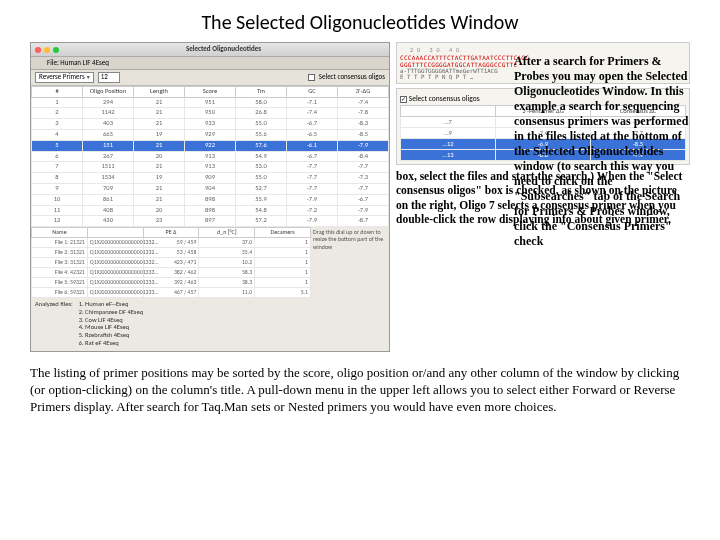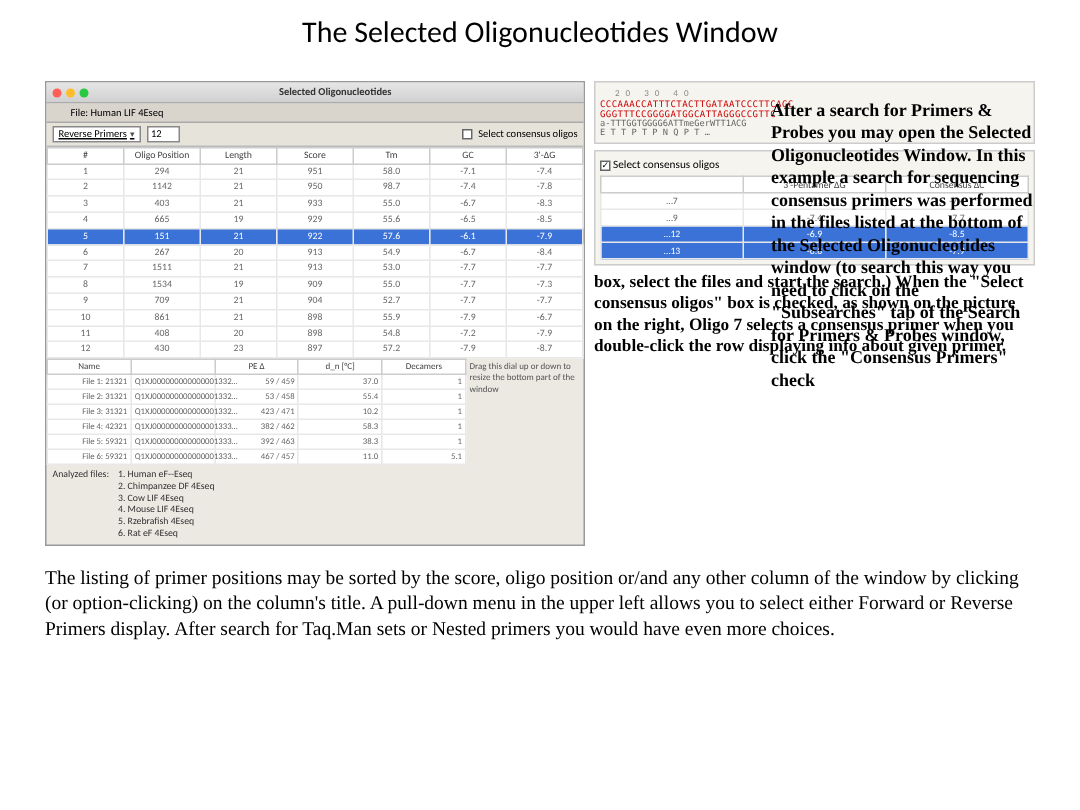--- a/index.html
+++ b/index.html
@@ -11,21 +11,21 @@
     width: 720px;
     height: 540px;
     overflow: hidden;
     font-size: 7.5px;
     color: #000;
   }
   h1 {
     text-align: center;
     font-size: 20px;
     font-weight: 400;
-    margin: 0 0 20px 0;
+    margin: 0 0 8px 0;
   }
   .row { display: flex; gap: 6px; }
   .left-col { width: 360px; }
   .right-col { flex: 1; position: relative; }
   .window {
     border: 1px solid #999;
     background: #ece9e3;
     font-size: 7px;
     line-height: 1.2;
   }
@@ -37,21 +37,21 @@
     padding: 0 4px;
     gap: 3px;
     color: #444;
     border-bottom: 1px solid #aaa;
   }
   .tl-dot { width:6px; height:6px; border-radius:50%; }
   .red{background:#ff5f57}.yel{background:#ffbd2e}.grn{background:#28c940}
   .titlebar-title { flex:1; text-align:center; font-weight:bold; color:#333; font-size:7px; }
   .subbar { background:#d9d5cd; padding:2px 16px; font-size:7px; border-bottom:1px solid #aaa; }
   .toolbar { display:flex; align-items:center; gap:4px; padding:2px 4px; background:#e6e3db; border-bottom:1px solid #bbb; }
-  .pulldown { border:1px solid #888; background:#fff; padding:0 3px; display:inline-flex; align-items:center; gap:2px; font-size:7px;text-decoration:underline; }
+  .pulldown { border:1px solid #888; background:#fff; padding:0 3px; display:inline-flex; align-items:center; gap:2px; font-size:7px; }
   .chev { font-size:6px; color:#555; }
   .numbox { border:1px solid #888; background:#fff; width:22px; padding:0 2px; }
   .cb { width:7px; height:7px; border:1px solid #666; background:#fff; display:inline-block; vertical-align:middle; }
   .cb.checked::after { content:"✓"; font-size:6px; display:block; line-height:5px; color:#000; }
   table { border-collapse: collapse; width:100%; font-size:6.5px; table-layout: fixed; }
   th { background:#fff; border:1px solid #ccc; padding:1px 2px; font-weight:normal; color:#444; }
   td { background:#fff; border:1px solid #e8e8e8; padding:1px 2px; text-align:center; color:#666; }
   tr.sel td { background:#3a72d8; color:#fff; }
   .hint { font-size:6px; color:#555; padding:2px; }
   .files-table td { text-align:right; font-size:5.8px; }
@@ -124,21 +124,21 @@
               <td>951</td>
               <td>58.0</td>
               <td>-7.1</td>
               <td>-7.4</td>
             </tr>
             <tr>
               <td>2</td>
               <td>1142</td>
               <td>21</td>
               <td>950</td>
-              <td>98.7</td>
+              <td>26.8</td>
               <td>-7.4</td>
               <td>-7.8</td>
             </tr>
             <tr>
               <td>3</td>
               <td>403</td>
               <td>21</td>
               <td>933</td>
               <td>55.0</td>
               <td>-6.7</td>

